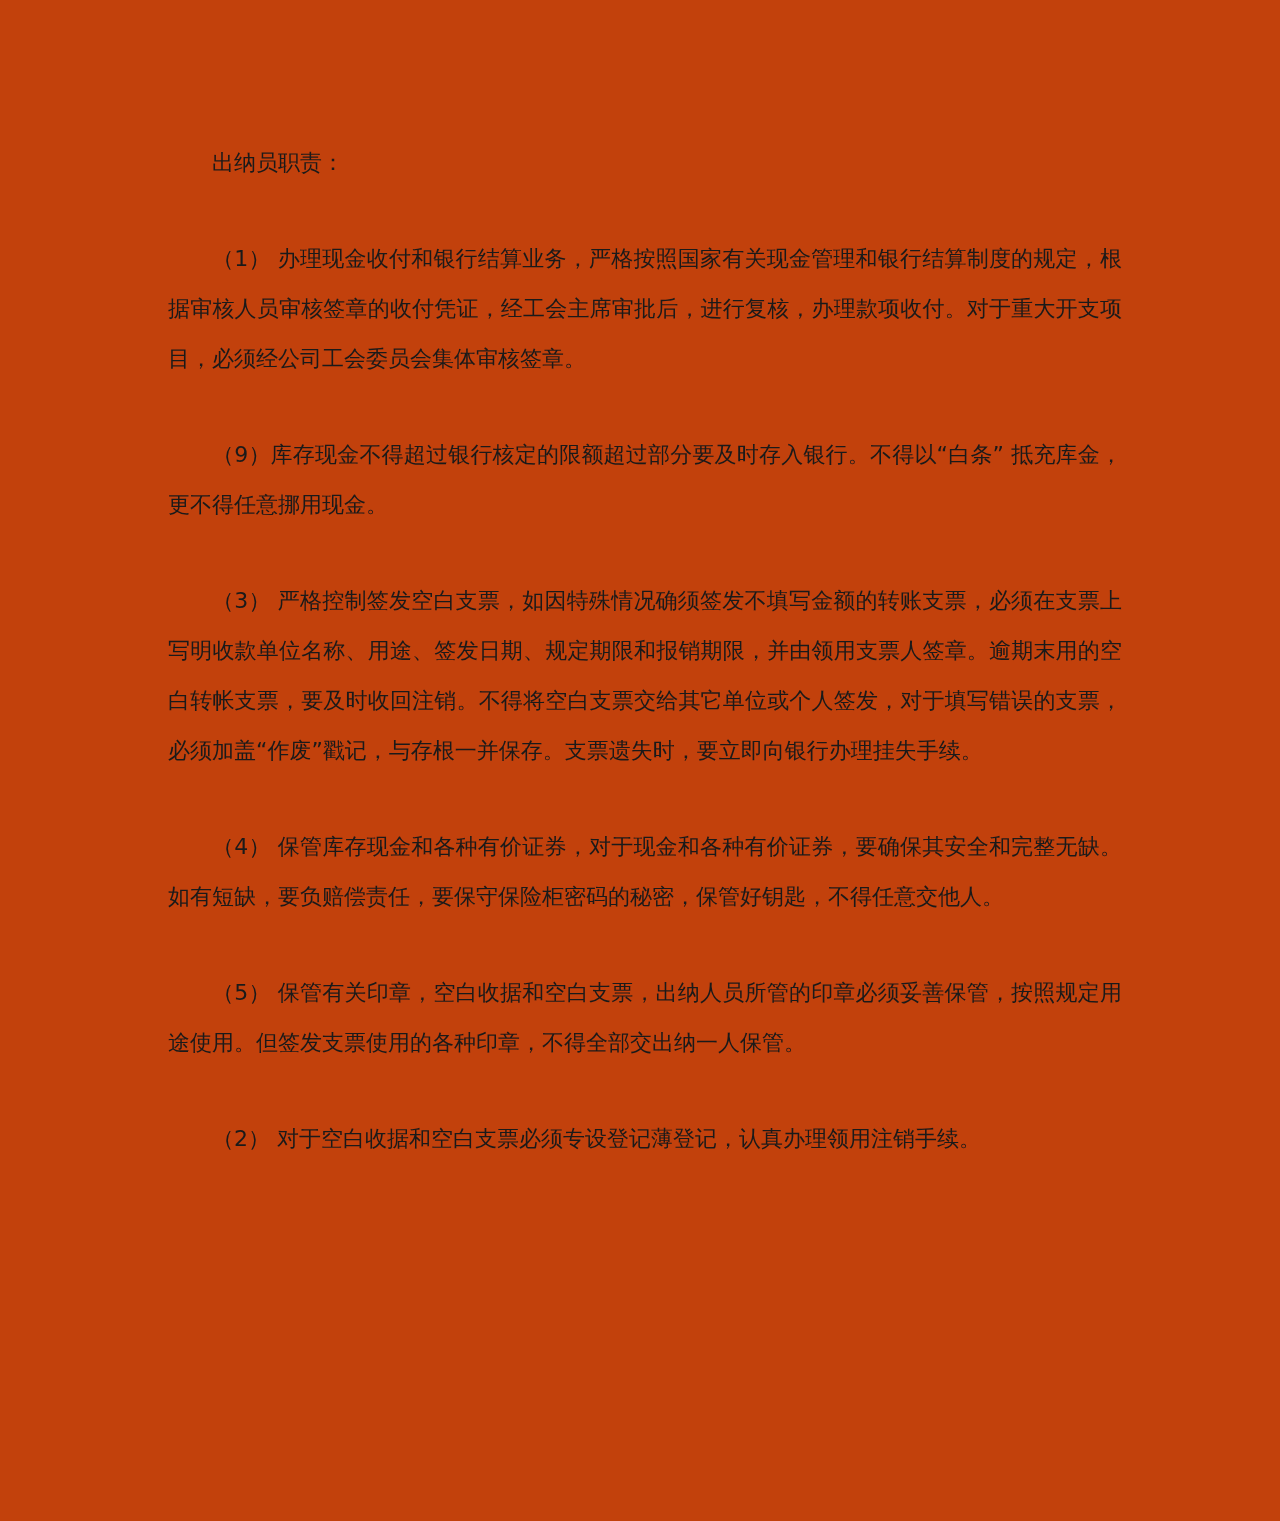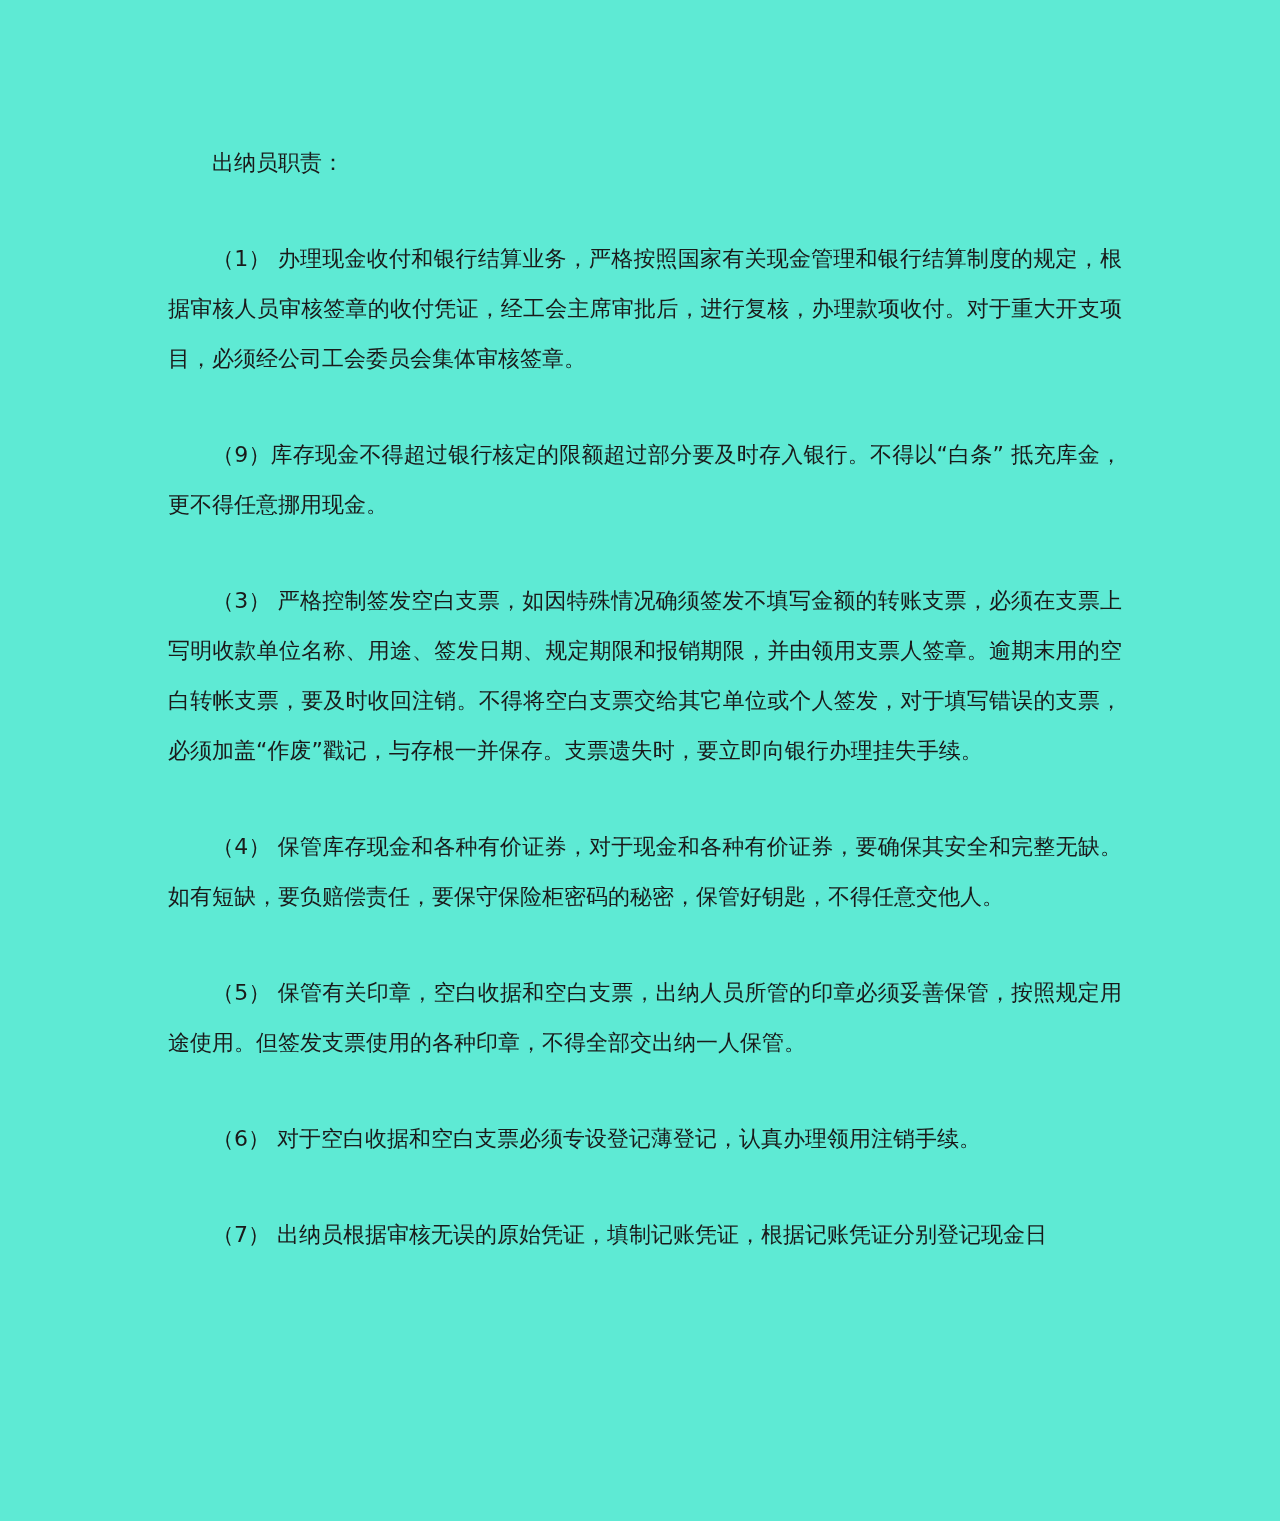--- a/index.html
+++ b/index.html
@@ -5,21 +5,21 @@
   * { box-sizing: border-box; }
   html, body {
     margin: 0;
     padding: 0;
     background: #ffffff;
   }
   .page {
     width: 1280px;
     min-height: 1521px;
     margin: 0 auto;
-    background: #5eead4;
+    background: #c2410c;
     padding: 138px 158px 80px 168px;
     font-family: "DejaVu Sans", "Liberation Sans", sans-serif;
     color: #1a1a1a;
     font-size: 22px;
     line-height: 50px;
     text-align: justify;
   }
   .para {
     margin: 0 0 46px 0;
     text-indent: 2em;
@@ -41,16 +41,15 @@
   <p class="para">（1） 办理现金收付和银行结算业务，严格按照国家有关现金管理和银行结算制度的规定，根据审核人员审核签章的收付凭证，经工会主席审批后，进行复核，办理款项收付。对于重大开支项目，必须经公司工会委员会集体审核签章。</p>
 
   <p class="para">（9）库存现金不得超过银行核定的限额超过部分要及时存入银行。不得以“白条”  抵充库金，更不得任意挪用现金。</p>
 
   <p class="para">（3） 严格控制签发空白支票，如因特殊情况确须签发不填写金额的转账支票，必须在支票上写明收款单位名称、用途、签发日期、规定期限和报销期限，并由领用支票人签章。逾期末用的空白转帐支票，要及时收回注销。不得将空白支票交给其它单位或个人签发，对于填写错误的支票，必须加盖“作废”戳记，与存根一并保存。支票遗失时，要立即向银行办理挂失手续。</p>
 
   <p class="para">（4） 保管库存现金和各种有价证券，对于现金和各种有价证券，要确保其安全和完整无缺。如有短缺，要负赔偿责任，要保守保险柜密码的秘密，保管好钥匙，不得任意交他人。</p>
 
   <p class="para">（5） 保管有关印章，空白收据和空白支票，出纳人员所管的印章必须妥善保管，按照规定用途使用。但签发支票使用的各种印章，不得全部交出纳一人保管。</p>
 
-  <p class="para">（6）  对于空白收据和空白支票必须专设登记薄登记，认真办理领用注销手续。</p>
+  <p class="para">（2）  对于空白收据和空白支票必须专设登记薄登记，认真办理领用注销手续。</p>
 
-  <p class="para">（7） 出纳员根据审核无误的原始凭证，填制记账凭证，根据记账凭证分别登记现金日</p>
 </div>
 
 </body></html>

